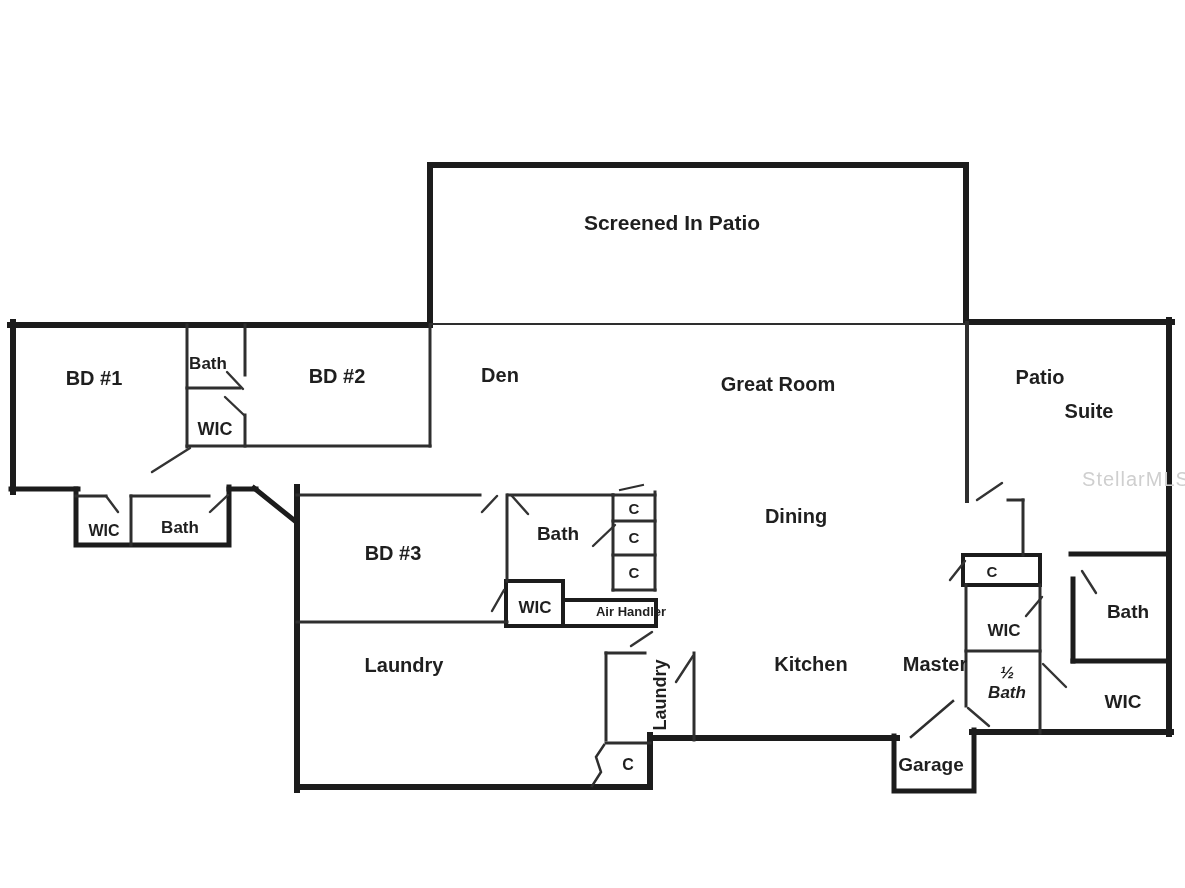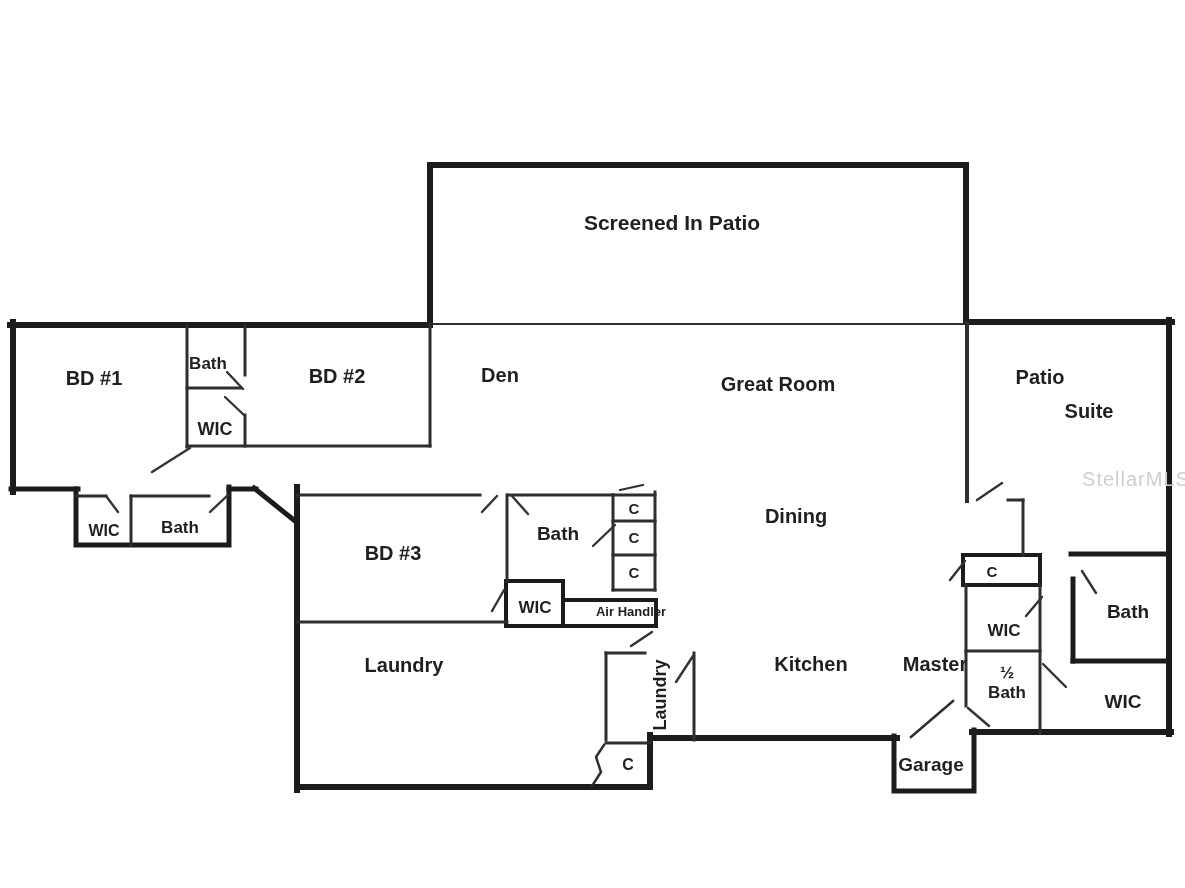--- a/index.html
+++ b/index.html
@@ -15,21 +15,21 @@
   .lbl{
     position:absolute;
     transform:translate(-50%,-50%);
     font-weight:700;
     color:#1f1f1f;
     white-space:nowrap;
     line-height:1.1;
     text-align:center;
   }
   .lbl.vert{transform:translate(-50%,-50%) rotate(-90deg);}
-  .lbl.wrap{white-space:normal;width:46px;line-height:1.2;}
+  .lbl.wrap{white-space:normal;width:46px;line-height:1.2;font-style:italic;}
   .watermark{
     position:absolute;
     transform:translate(-50%,-50%);
     font-weight:400;
     color:#cfcfcf;
     font-size:20px;
     letter-spacing:1px;
     white-space:nowrap;
   }
 </style>

